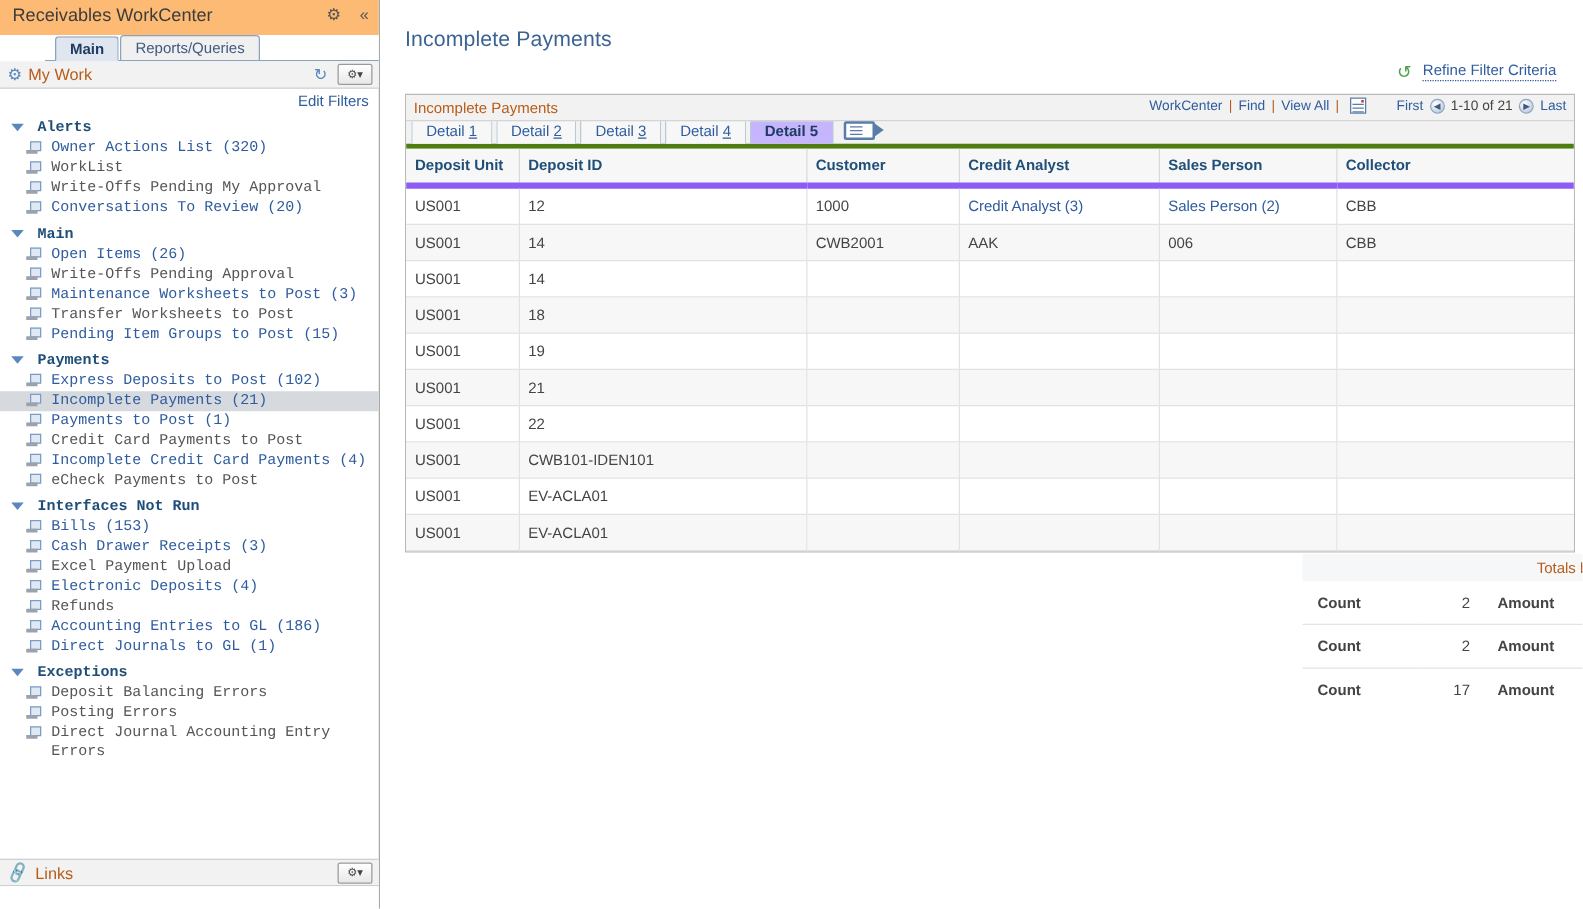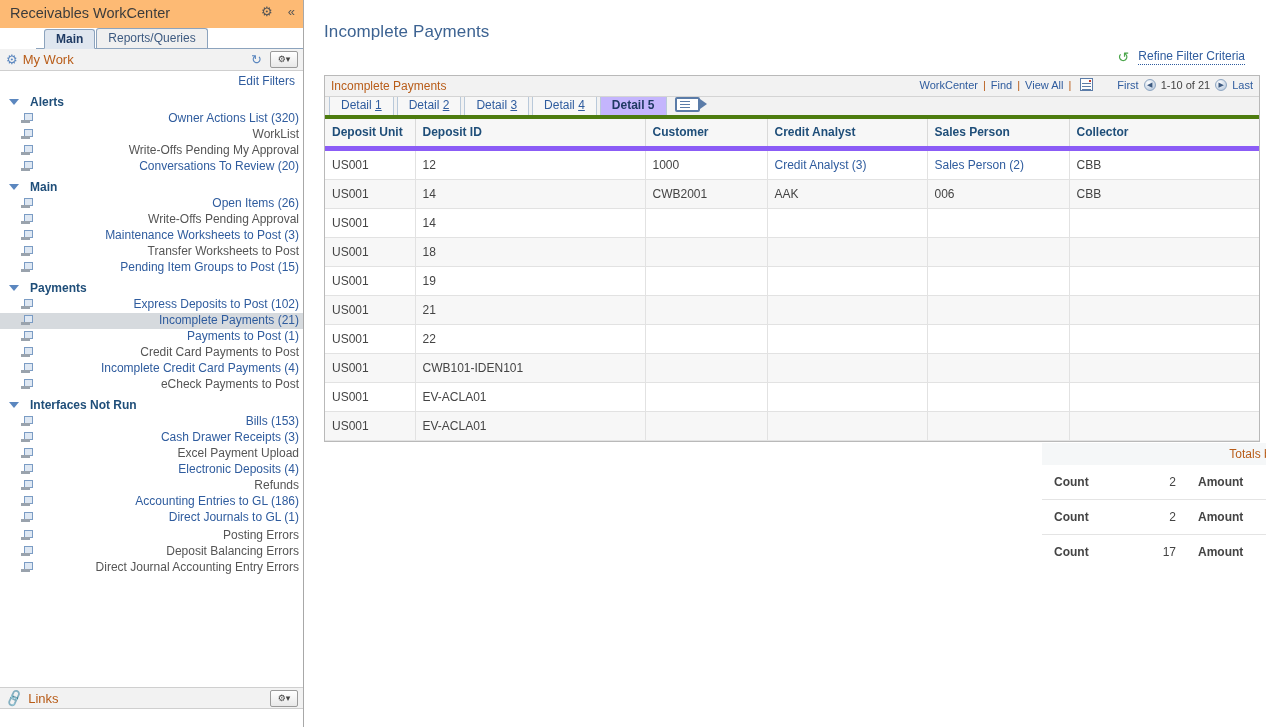--- a/index.html
+++ b/index.html
@@ -105,21 +105,21 @@
   .edit-filters-row {
     height: 21px;
     text-align: right;
     padding: 3px 8px 0 0;
   }
   .edit-filters-link {
     color: #2f5c9e; font-size: 12px; cursor: pointer;
   }
 
   
-  .tree { padding: 0 0 0 0; }
+  .tree { padding: 0 0 0 0; font-family: Liberation Mono, monospace; }
   .tree-section { margin-bottom: 2px; }
   .tree-sec-head {
     display: flex; align-items: center;
     height: 19px;
     padding-left: 9px;
   }
   .tri {
     width: 0; height: 0;
     border-left: 5px solid transparent;
     border-right: 5px solid transparent;
@@ -128,21 +128,20 @@
     cursor: pointer;
   }
   .tree-sec-label {
     font-weight: bold; font-size: 12px; color: #1f4e79;
   }
   .tree-item {
     display: flex; align-items: flex-start;
     min-height: 16px;
     padding: 0px 4px 0 21px;
     cursor: pointer;
-    justify-content: space-between;
   }
   .tree-item.selected { background: #d6dade; }
   .ic-node {
     flex: 0 0 auto;
     width: 11px; height: 11px;
     position: relative;
     margin: 2px 9px 0 0;
   }
   .ic-node::before {
     content: ""; position: absolute;
@@ -509,27 +508,31 @@
           <div class="tree-item">
             <span class="ic-node"></span>
             <span class="tree-item-label">Accounting Entries to GL (186)</span>
           </div>
           <div class="tree-item">
             <span class="ic-node"></span>
             <span class="tree-item-label">Direct Journals to GL (1)</span>
           </div>
         </div>
         <div class="tree-section">
+          <div class="tree-sec-head">
+            <span class="tri"></span>
+            <span class="tree-sec-label">Exceptions</span>
+          </div>
+          <div class="tree-item">
+            <span class="ic-node"></span>
+            <span class="tree-item-label plain">Deposit Balancing Errors</span>
+          </div>
           <div class="tree-item">
             <span class="ic-node"></span>
             <span class="tree-item-label plain">Posting Errors</span>
-          </div>
-          <div class="tree-item">
-            <span class="ic-node"></span>
-            <span class="tree-item-label plain">Deposit Balancing Errors</span>
           </div>
           <div class="tree-item">
             <span class="ic-node"></span>
             <span class="tree-item-label plain">Direct Journal Accounting Entry Errors</span>
           </div>
         </div>
       </div>
 
     <div class="links-bar">
       <span class="ic-links">🔗</span>

